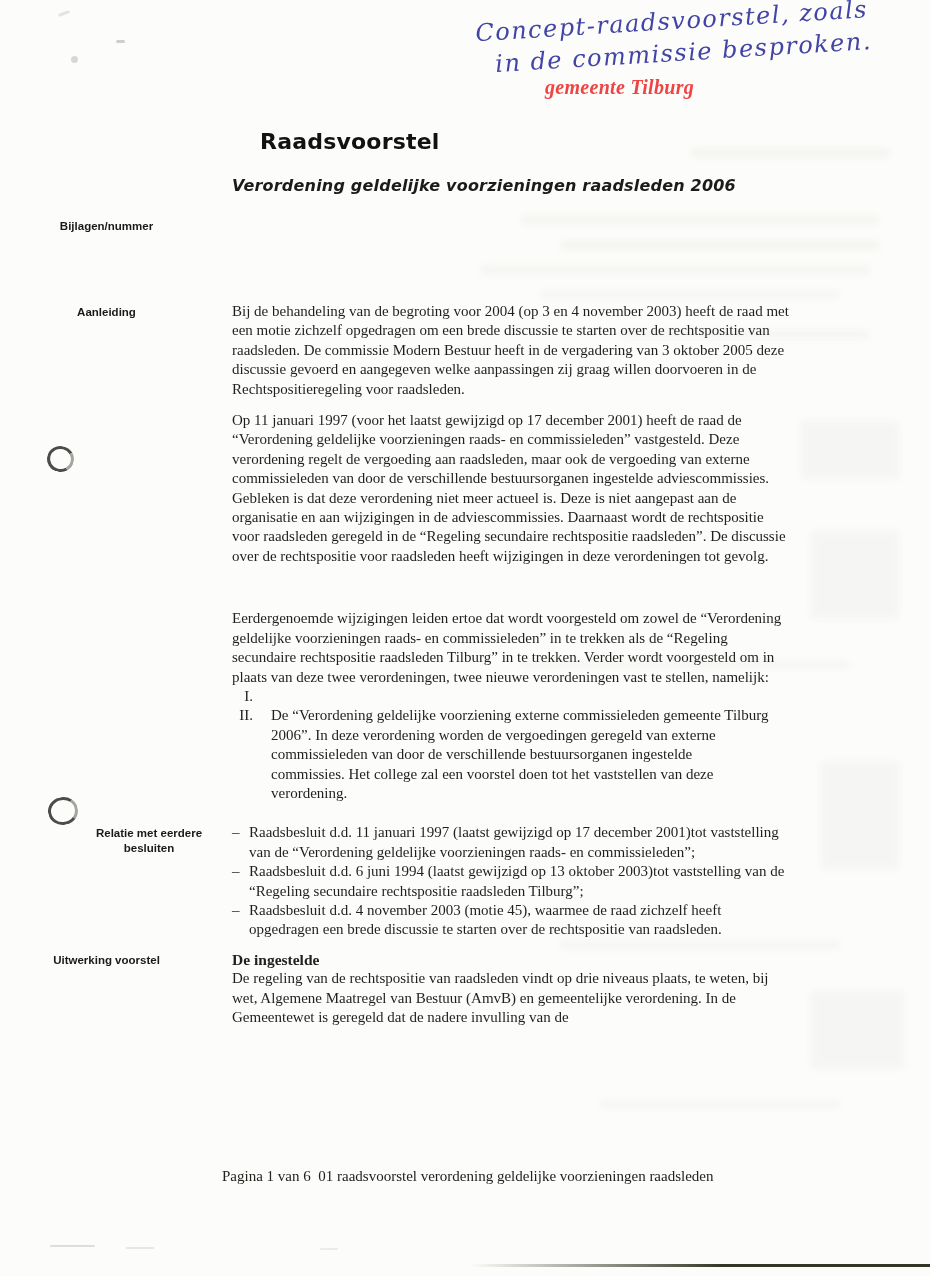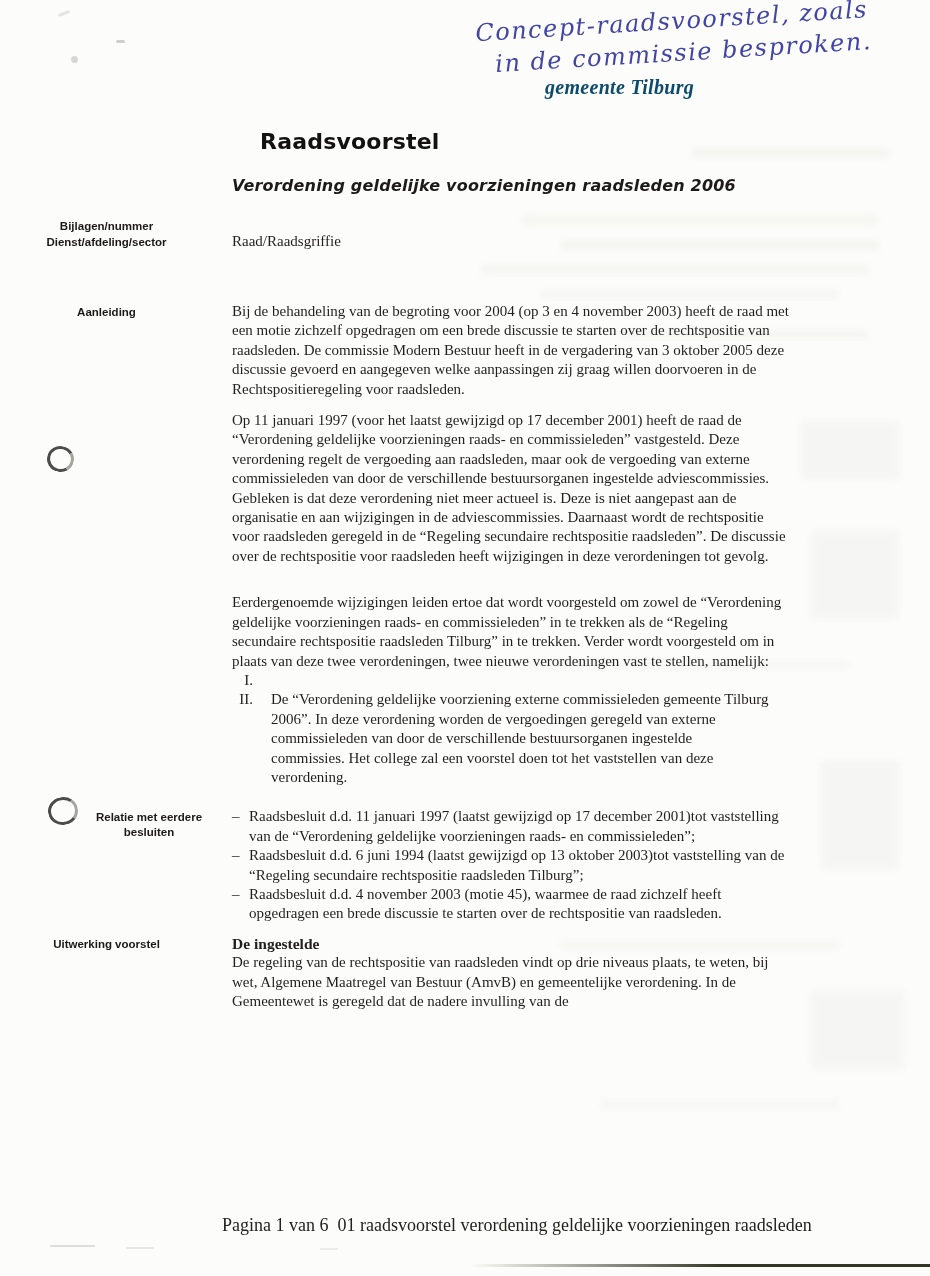--- a/index.html
+++ b/index.html
@@ -23,21 +23,21 @@
     font-size: 24px; line-height: 32px;
     letter-spacing: 1.5px;
     white-space: nowrap;
   }
   .annotation .l2 { margin-left: 18px; }
 
   .org {
     position: absolute; top: 76px; left: 545px;
     font-family: "Liberation Serif", serif;
     font-weight: bold; font-style: italic;
-    font-size: 20px; color: #0c4a6e;
+    font-size: 20px; color: #ef4444;
     letter-spacing: 0.3px;
   }
 
   .title {
     position: absolute; top: 129px; left: 232px;
     font-family: "DejaVu Sans", sans-serif;
     font-weight: bold; font-size: 22px; color: #131210;
     letter-spacing: 0.2px;
     margin-left: 28px;
   }
@@ -65,37 +65,37 @@
 
   .meta { position: absolute; top: 218px; left: 0; width: 100%; }
   .meta .row { min-height: 16px; }
   .meta .lab { padding-top: 0; line-height: 16px; }
   .meta .bod { line-height: 16px; font-size: 15px; position: relative; top: -1px; }
 
   .flow { position: absolute; top: 302px; left: 0; width: 100%; }
 
   .salutation-row { margin-bottom: 25px; }
   .p-aanleiding { margin-bottom: 12px; }
-  .p2-row { margin-bottom: 27px; }
+  .p2-row { margin-bottom: 43px; }
 
   .numlist { margin: 0 0 20px 0; }
   .numlist .li { display: flex; }
   .numlist .mk { flex: none; width: 40px; text-align: right; }
   .numlist .tx { margin-left: 18px; width: 498px; }
 
   .dashlist .li { display: flex; }
   .dashlist .mk { flex: none; width: 17px; }
   .dashlist .tx { width: 539px; }
   .relatie-row { margin-bottom: 10px; }
 
   .subhead { font-weight: bold; font-size: 15.5px; line-height: 19.4px; }
 
   .footer {
-    position: absolute; top: 1215px; left: 222px;
-    font-size: 18px; color: #23221f;
+    position: absolute; top: 1168px; left: 222px;
+    font-size: 15px; color: #23221f;
     white-space: pre;
   }
 
   
   .hole {
     position: absolute; border-radius: 50%;
     border: 3px solid #4c4c48;
     border-right-color: #a5a5a0;
     background: transparent;
   }
@@ -121,24 +121,20 @@
 
   <div class="org">gemeente Tilburg</div>
 
   <div class="title">Raadsvoorstel</div>
   <div class="subtitle">Verordening geldelijke voorzieningen raadsleden 2006</div>
 
   <div class="meta">
     <div class="row">
       <div class="lab">Bijlagen/nummer</div>
       <div class="bod"></div>
-    </div>
-    <div class="row">
-      <div class="lab">Dienst/afdeling/sector</div>
-      <div class="bod">Raad/Raadsgriffie</div>
     </div>
   </div>
 
   <div class="flow">
 
 
     <div class="row p-aanleiding">
       <div class="lab">Aanleiding</div>
       <div class="bod">Bij de behandeling van de begroting voor 2004 (op 3 en 4 november 2003) heeft de raad met een motie zichzelf opgedragen om een brede discussie te starten over de rechtspositie van raadsleden. De commissie Modern Bestuur heeft in de vergadering van 3 oktober 2005 deze discussie gevoerd en aangegeven welke aanpassingen zij graag willen doorvoeren in de Rechtspositieregeling voor raadsleden.</div>
     </div>

